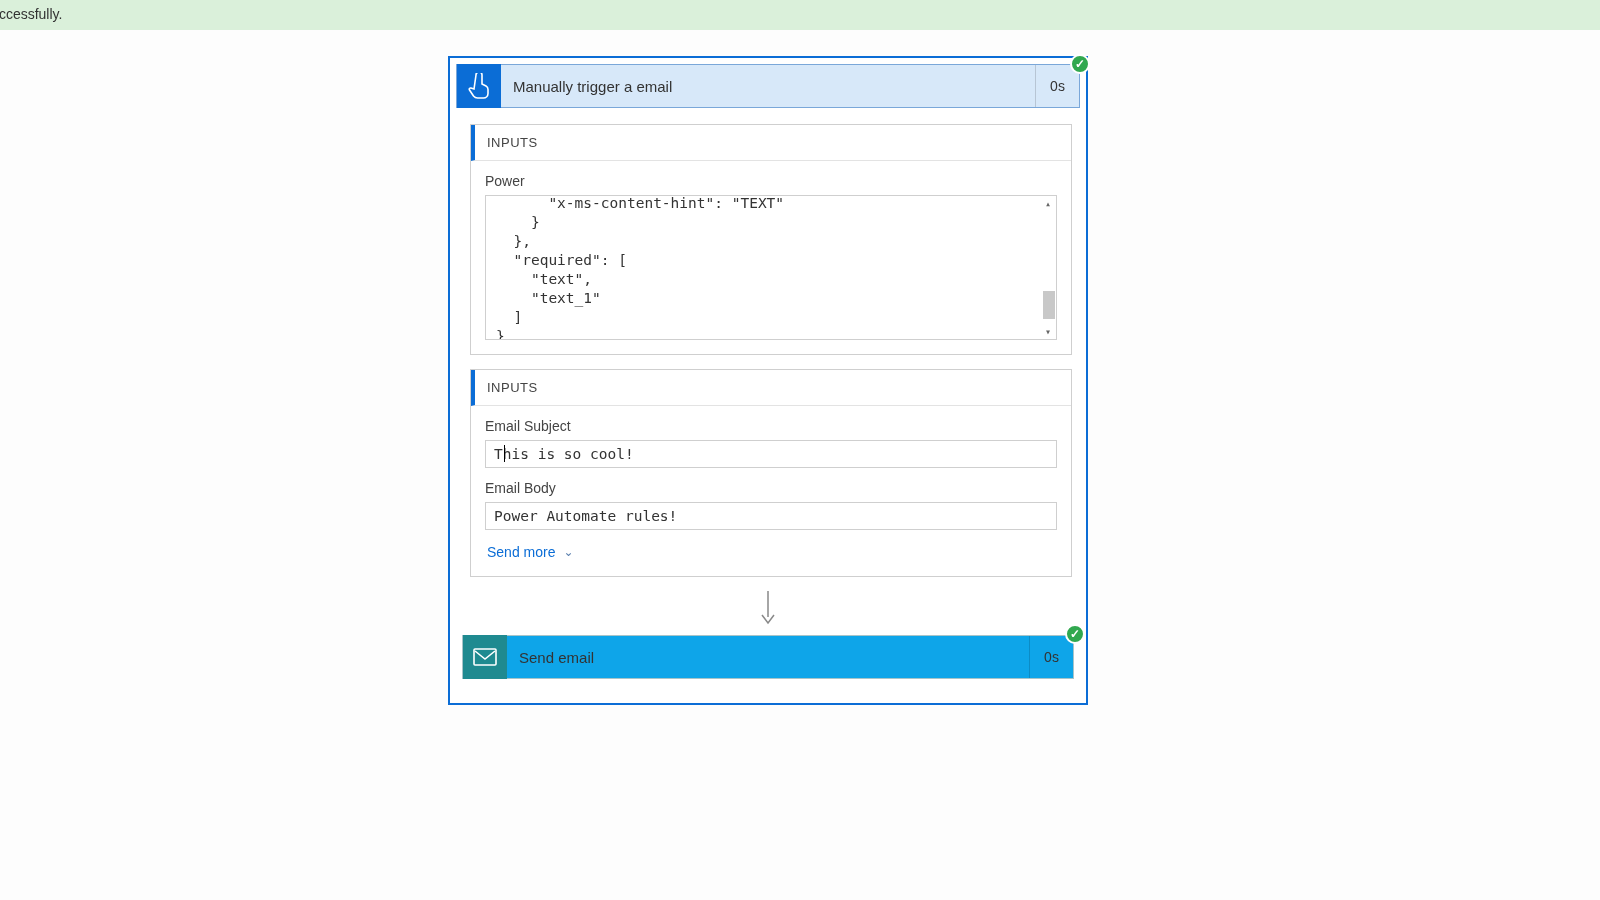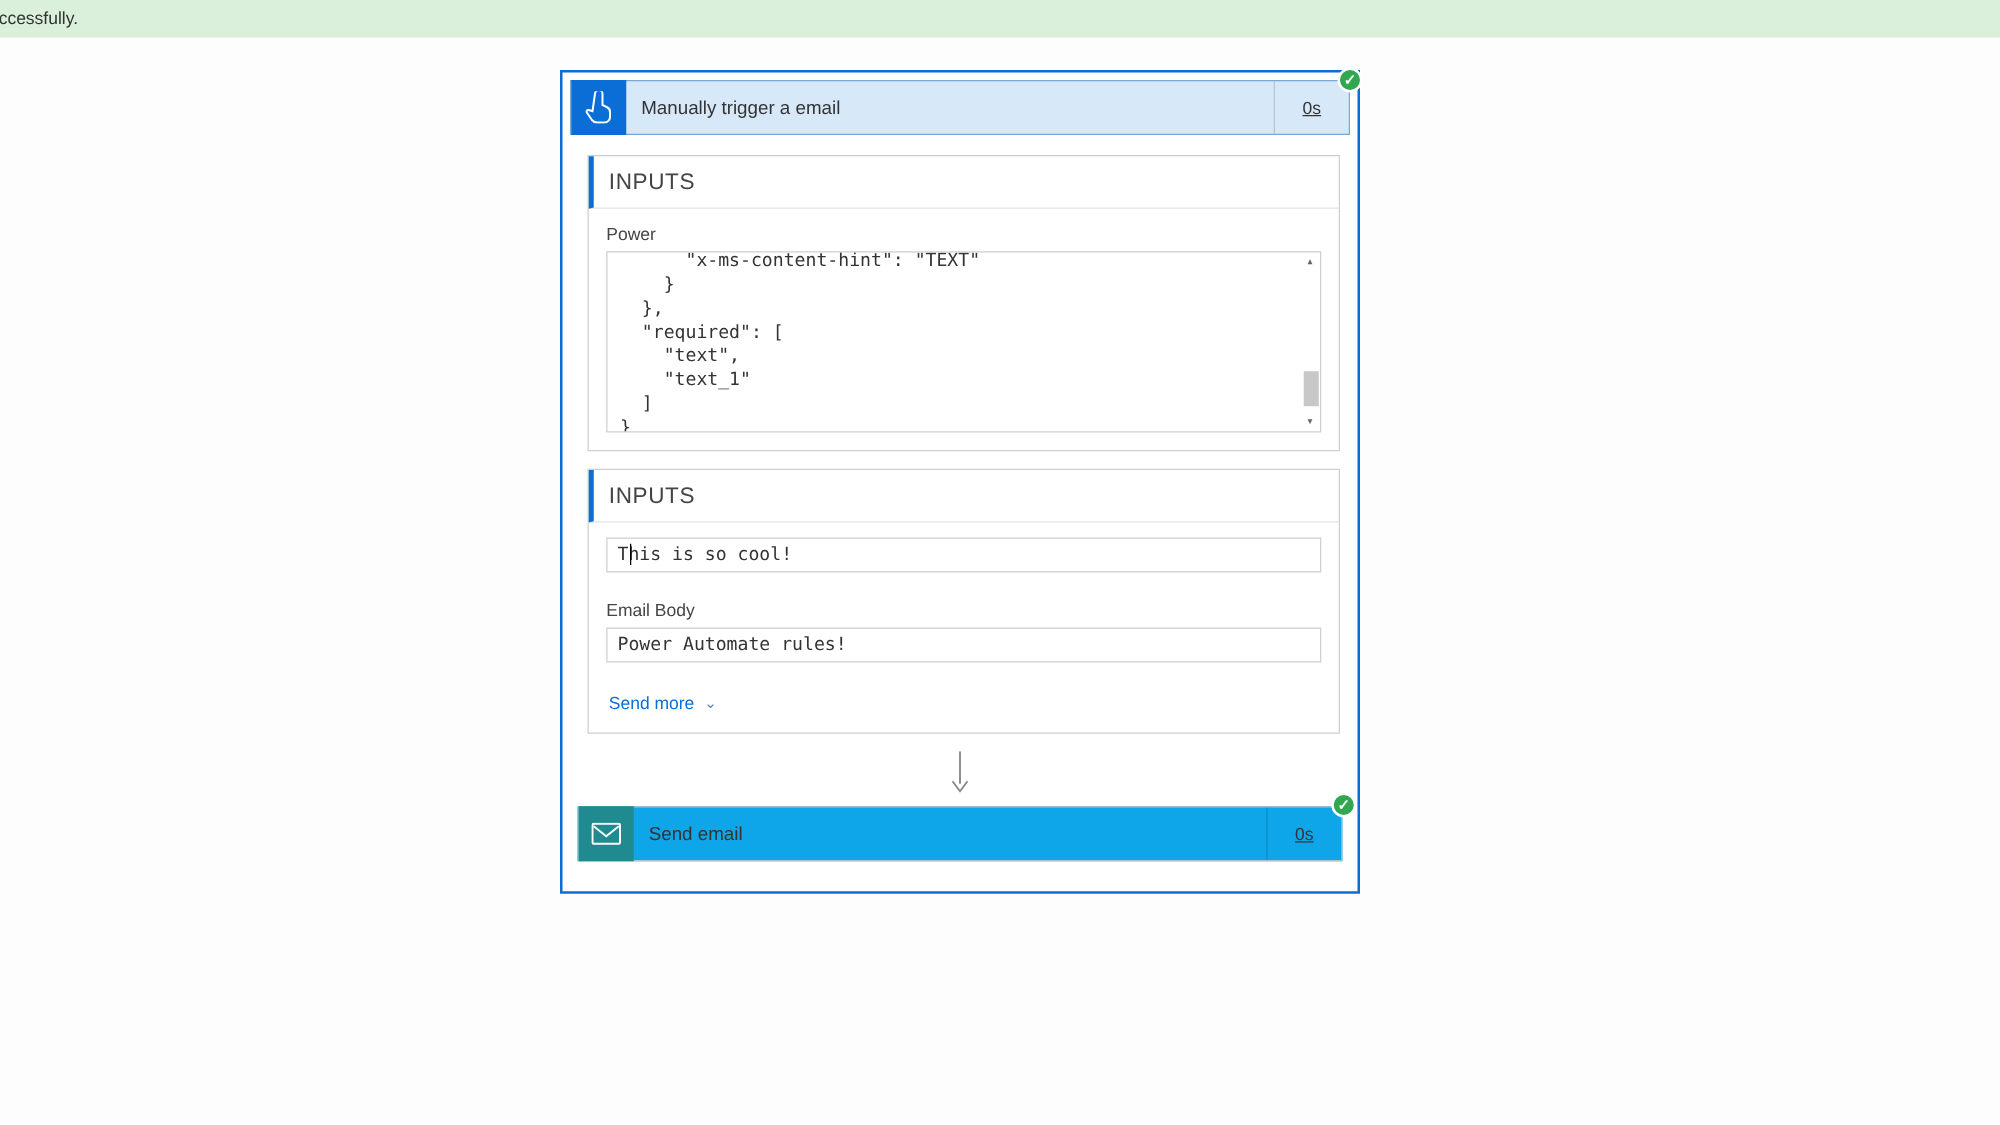--- a/index.html
+++ b/index.html
@@ -50,30 +50,29 @@
   }
   .step-icon.blue { background: #0b6dd6; color: #fff; }
   .step-icon.teal { background: #1f8a90; color: #fff; }
   .step-title {
     flex: 1;
     padding-left: 12px;
     font-size: 15px;
     color: #333;
   }
   .step-duration {
-    width: 60px;
+    width: 44px;
     text-align: center;
     font-size: 14px;
     color: #333;
     border-left: 1px solid rgba(0,0,0,0.15);
     height: 100%;
     display: flex;
     align-items: center;
     justify-content: center;
-    text-decoration: underline;
   }
   .success-badge {
     position: absolute;
     top: -11px;
     right: -11px;
     width: 20px;
     height: 20px;
     background: #31a84f;
     border: 2px solid #fff;
     border-radius: 50%;
@@ -90,21 +89,21 @@
     right: -10px;
   }
   .panel {
     border: 1px solid #cfcfcf;
     margin: 0 8px 14px 14px;
   }
   .panel:last-of-type { margin-bottom: 8px; }
   .panel-head {
     border-left: 4px solid #0b6dd6;
     padding: 10px 12px;
-    font-size: 18px;
+    font-size: 13px;
     letter-spacing: 0.5px;
     color: #444;
     border-bottom: 1px solid #e3e3e3;
   }
   .panel-body {
     padding: 12px 14px 14px 14px;
   }
   .field-label {
     font-size: 14px;
     color: #444;
@@ -147,21 +146,21 @@
     width: 12px;
     height: 28px;
     background: #c8c8c8;
   }
   .value-box {
     border: 1px solid #cfcfcf;
     padding: 5px 8px;
     font-family: Consolas, monospace;
     font-size: 14.5px;
     color: #333;
-    margin-bottom: 22px;
+    margin-bottom: 12px;
     position: relative;
   }
   .value-box.subject .caret {
     position: absolute;
     left: 18px;
     top: 4px;
     width: 1px;
     height: 17px;
     background: #000;
   }
@@ -230,20 +229,21 @@
             <div class="thumb"></div>
             <span style="margin-bottom:2px;">▾</span>
           </div>
         </div>
       </div>
     </div>
 
     <div class="panel">
       <div class="panel-head">INPUTS</div>
       <div class="panel-body">
+        <div class="field-label">Email Subject</div>
         <div class="value-box subject">
           <span class="caret"></span>
           <span>This is so cool!</span>
         </div>
         <div class="field-label">Email Body</div>
         <div class="value-box">
           <span>Power Automate rules!</span>
         </div>
         <div class="show-more">
           <span>Send more</span>

